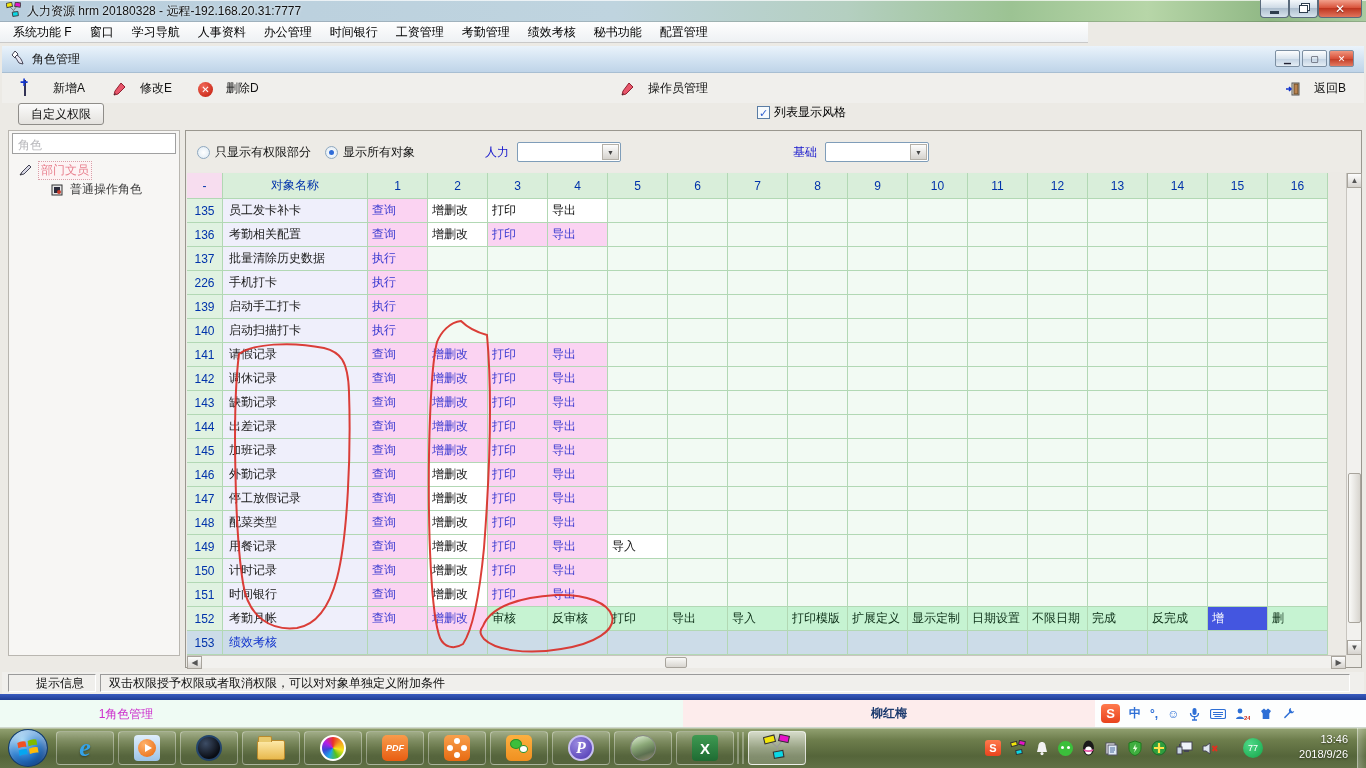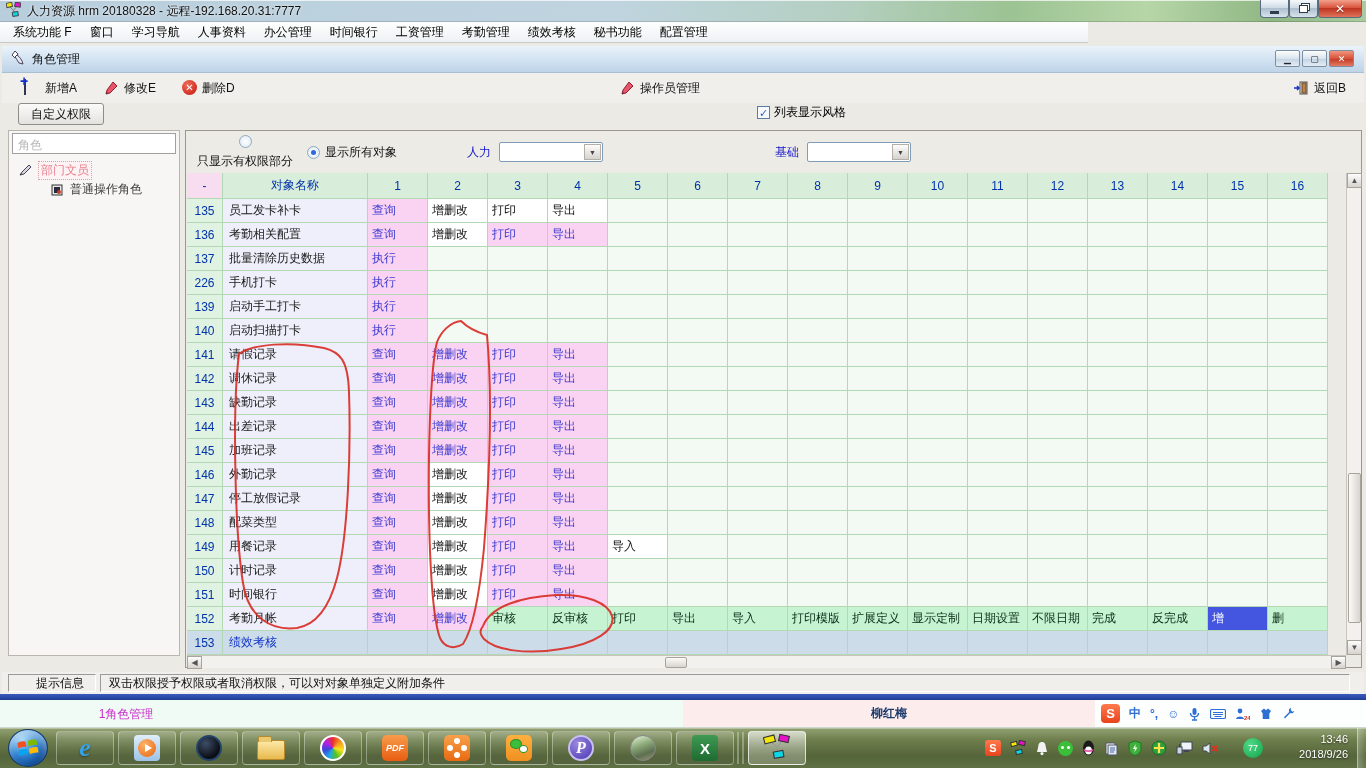--- a/index.html
+++ b/index.html
@@ -31,21 +31,21 @@
     background:linear-gradient(#eaf3fb,#cfe0f0 60%,#bfd4e8); border-bottom:1px solid #a8bed2;
     display:flex; align-items:center; padding-left:8px; }
   #role-titlebar .rt-text { margin-left:6px; color:#111; }
   .winbtns-sm { position:absolute; right:10px; top:4px; display:flex; gap:2px; }
   .winbtn-sm { width:25px; height:17px; border:1px solid #7c8fa2; border-radius:2px;
     background:linear-gradient(#fdfefe,#d9e4ee 50%,#c2d2e2 52%,#e4edf4); display:flex; align-items:center; justify-content:center; font-size:9px; color:#223; }
   .winbtn-sm.close { background:linear-gradient(#f0967e,#d8513a 50%,#c03a24 52%,#e47a62); color:#fff; font-weight:bold; }
 
   
   #toolbar { position:absolute; left:2px; top:73px; width:1362px; height:30px; background:#f0efec; display:flex; align-items:center; }
-  .tool-item { display:flex; align-items:flex-start; gap:5px; margin-left:18px; padding:2px 4px; color:#111; }
+  .tool-item { display:flex; align-items:flex-end; gap:13px; margin-left:18px; padding:2px 4px; color:#111; }
   .tool-item .ticon { width:16px; height:16px; position:relative; display:inline-block; }
   .doc-plus { width:12px; height:15px; background:#fff; border:1px solid #335; position:relative; }
   .doc-plus::after { content:"+"; position:absolute; left:-5px; top:-7px; color:#1133cc; font-weight:bold; font-size:14px; }
   .pen-icon svg, .door-icon svg { display:block; }
   .del-icon { width:15px; height:15px; border-radius:50%; background:radial-gradient(circle at 35% 30%,#f26a5a,#c01808); color:#fff; font-weight:bold; font-size:10px; display:flex; align-items:center; justify-content:center; }
   #tool-operator { position:absolute; left:595px; }
   #tool-back { position:absolute; right:14px; }
 
   #custom-perm-btn { position:absolute; left:18px; top:103px; width:86px; height:22px;
     background:linear-gradient(#fbfbfb,#e4e2de); border:1px solid #8f8d89; border-radius:3px;
@@ -61,21 +61,21 @@
   #tree-item-1 { top:30px; color:#e87f8d; }
   #tree-item-1 .label { border:1px dotted #d8a0a8; padding:0 2px; background:#fdf3f4; }
   #tree-item-2 { top:50px; color:#404040;padding-left:32px; }
 
   
   #table-panel { position:absolute; left:185px; top:130px; width:1177px; height:538px; background:#eceae5; border:1px solid #9a978f; }
   #filter-bar { position:absolute; left:1px; top:1px; width:1173px; height:40px; background:#edebe6; display:flex; align-items:center; }
   .radio { width:13px; height:13px; border-radius:50%; border:1px solid #8fa8bf; background:radial-gradient(#fff,#dce8f2); position:relative; display:inline-block; }
   .radio.checked::after { content:""; position:absolute; left:3px; top:3px; width:5px; height:5px; border-radius:50%; background:#2f6bd8; }
   .radio-group { display:flex; align-items:center; gap:5px; color:#111; }
-  #radio1 { margin-left:10px;flex-direction:column; }
+  #radio1 { margin-left:10px; }
   #radio2 { margin-left:14px; }
   .blue-label { color:#1414cc; }
   .dropdown { width:104px; height:20px; background:#fff; border:1px solid #7f9db9; border-radius:2px; position:relative; }
   .dropdown .dd-btn { position:absolute; right:1px; top:1px; width:17px; height:16px; background:linear-gradient(#fdfdfd,#d6d3ce); border:1px solid #b4b0a8; font-size:7px; color:#444; display:flex; align-items:center; justify-content:center; }
   #hr-label { margin-left:70px; }
   #hr-dd { margin-left:8px; }
   #base-label { margin-left:172px; }
   #base-dd { margin-left:8px; }
 
   

